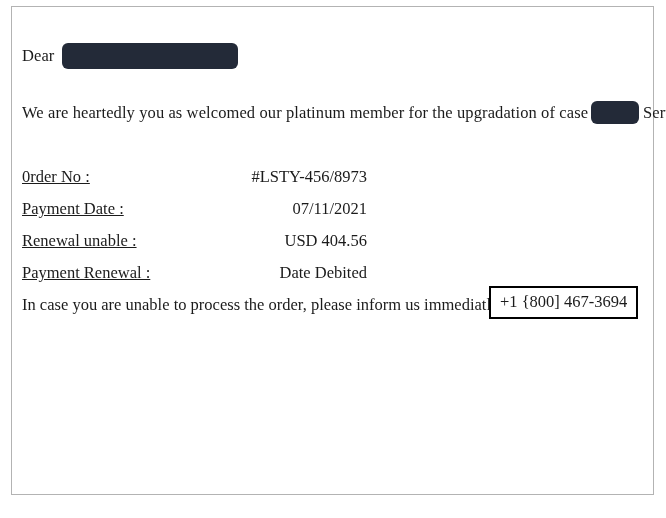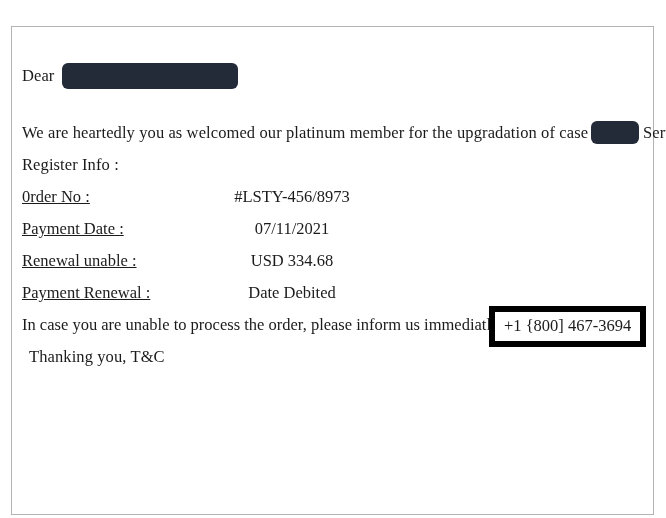--- a/index.html
+++ b/index.html
@@ -14,21 +14,21 @@
     font-family: "Liberation Serif", "DejaVu Serif", serif;
     color: #1b1b1b;
     overflow: hidden;
     position: relative;
   }
 
   
   #document-frame {
     position: absolute;
     left: 11px;
-    top: 26px;
+    top: 6px;
     width: 643px;
     height: 489px;
     box-sizing: border-box;
     border: 1px solid #b3b3b3;
     background: #ffffff;
   }
 
   
   #letter-body {
     position: absolute;
@@ -80,38 +80,38 @@
   .detail-label {
     position: absolute;
     left: 0;
     white-space: nowrap;
     text-decoration: underline;
   }
   .detail-value {
     position: absolute;
     left: 195px;
     width: 150px;
-    text-align: center;
+    text-align: right;
     white-space: nowrap;
   }
 
   
   #contact-line {
     position: absolute;
     left: 0;
     white-space: nowrap;
     font-size: 16.5px;
     line-height: 20px;
   }
   #phone-callout-box {
     position: absolute;
     left: 467px;
     top: -9px;
     box-sizing: border-box;
-    border: 6px solid #000000;
+    border: 2px solid #000000;
     background: #ffffff;
     padding: 5px 9px 6px 9px;
     font-size: 16.5px;
     line-height: 18px;
     white-space: nowrap;
   }
 
   #closing-line {
     padding-left: 7px;
   }
@@ -123,43 +123,41 @@
   <div id="letter-body">
 
     <div class="line" style="top:24px;">
       <span>Dear</span><span class="redaction" id="redaction-recipient-name"></span>
     </div>
 
     <div class="line" style="top:83px;">
       <span>We are heartedly you as welcomed our platinum member for the upgradation of case</span><span class="redaction" id="redaction-service-brand"></span><span>Services.</span>
     </div>
 
-    <div class="line" style="top:115px;">Register Info :</div>
 
     <div class="detail-row" style="top:147px;">
       <span class="detail-label">0rder No :</span>
       <span class="detail-value">#LSTY-456/8973</span>
     </div>
 
     <div class="detail-row" style="top:179px;">
       <span class="detail-label">Payment Date :</span>
       <span class="detail-value">07/11/2021</span>
     </div>
 
     <div class="detail-row" style="top:211px;">
       <span class="detail-label">Renewal unable :</span>
-      <span class="detail-value">USD 334.68</span>
+      <span class="detail-value">USD 404.56</span>
     </div>
 
     <div class="detail-row" style="top:243px;">
       <span class="detail-label">Payment Renewal :</span>
       <span class="detail-value">Date Debited</span>
     </div>
 
     <div id="contact-line" style="top:275px;">
       <span>In case you are unable to process the order, please inform us immediatly at</span>
       <span id="phone-callout-box">+1 {800] 467-3694</span>
     </div>
 
-    <div class="line" id="closing-line" style="top:307px;">Thanking you, T&amp;C</div>
 
   </div>
 </div>
 
 </body></html>

